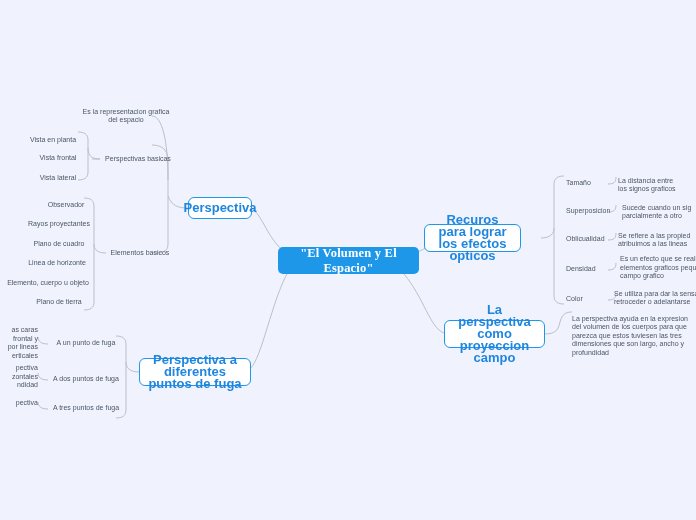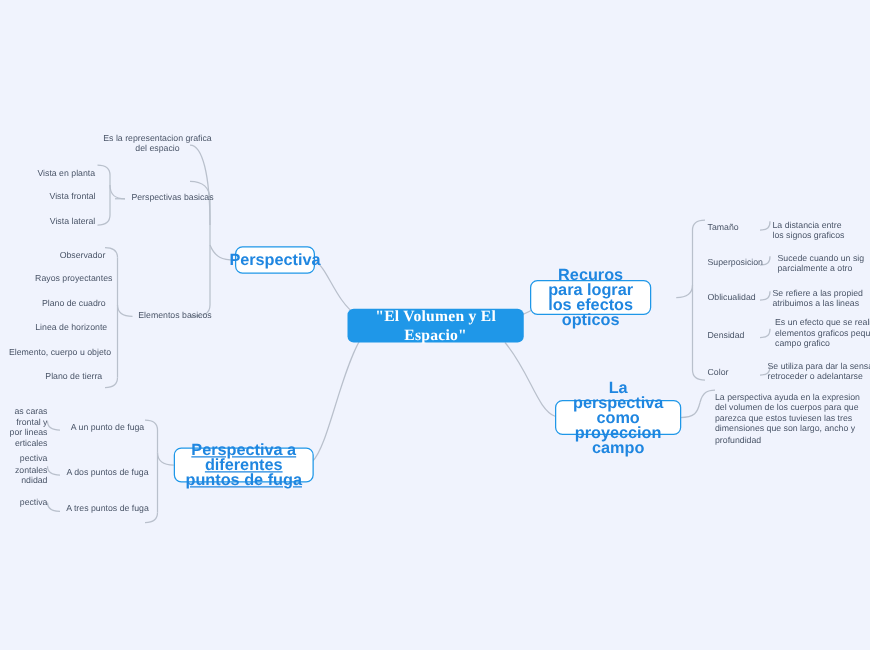--- a/index.html
+++ b/index.html
@@ -156,21 +156,21 @@
 
   <div class="node plain center" style="left:106px;top:246px;width:68px;height:14px;">Elementos basicos</div>
 
   <div class="node plain center" style="left:38px;top:199px;width:56px;height:13px;">Observador</div>
   <div class="node plain center" style="left:24px;top:218px;width:70px;height:13px;">Rayos proyectantes</div>
   <div class="node plain center" style="left:26px;top:238px;width:66px;height:13px;">Plano de cuadro</div>
   <div class="node plain center" style="left:22px;top:257px;width:70px;height:13px;">Linea de horizonte</div>
   <div class="node plain center" style="left:4px;top:277px;width:88px;height:13px;">Elemento, cuerpo u objeto</div>
   <div class="node plain center" style="left:26px;top:296px;width:66px;height:13px;">Plano de tierra</div>
 
-  <div class="node boxed" style="left:139px;top:358px;width:112px;height:28px;text-decoration:underline;">Perspectiva a diferentes
+  <div class="node boxed" style="left:139px;top:358px;width:112px;height:28px;">Perspectiva a diferentes
 puntos de fuga</div>
 
   <div class="node plain center" style="left:48px;top:337px;width:76px;height:13px;">A un punto de fuga</div>
   <div class="node plain center" style="left:48px;top:373px;width:76px;height:13px;">A dos puntos de fuga</div>
   <div class="node plain center" style="left:48px;top:402px;width:76px;height:13px;">A tres puntos de fuga</div>
 
   <div class="node plain right" style="left:-24px;top:327px;width:62px;height:32px;">as caras
 frontal y
 por lineas
 erticales</div>

